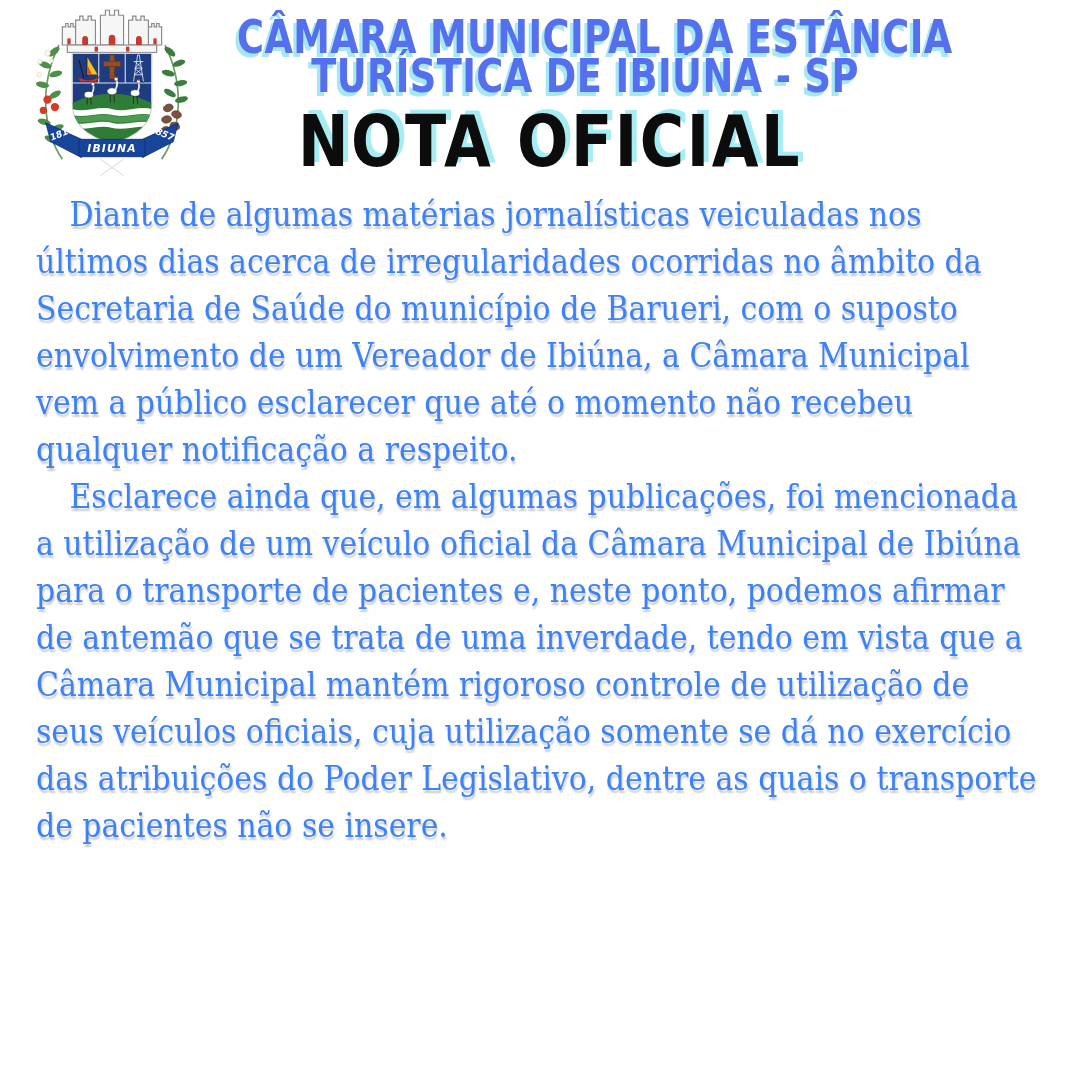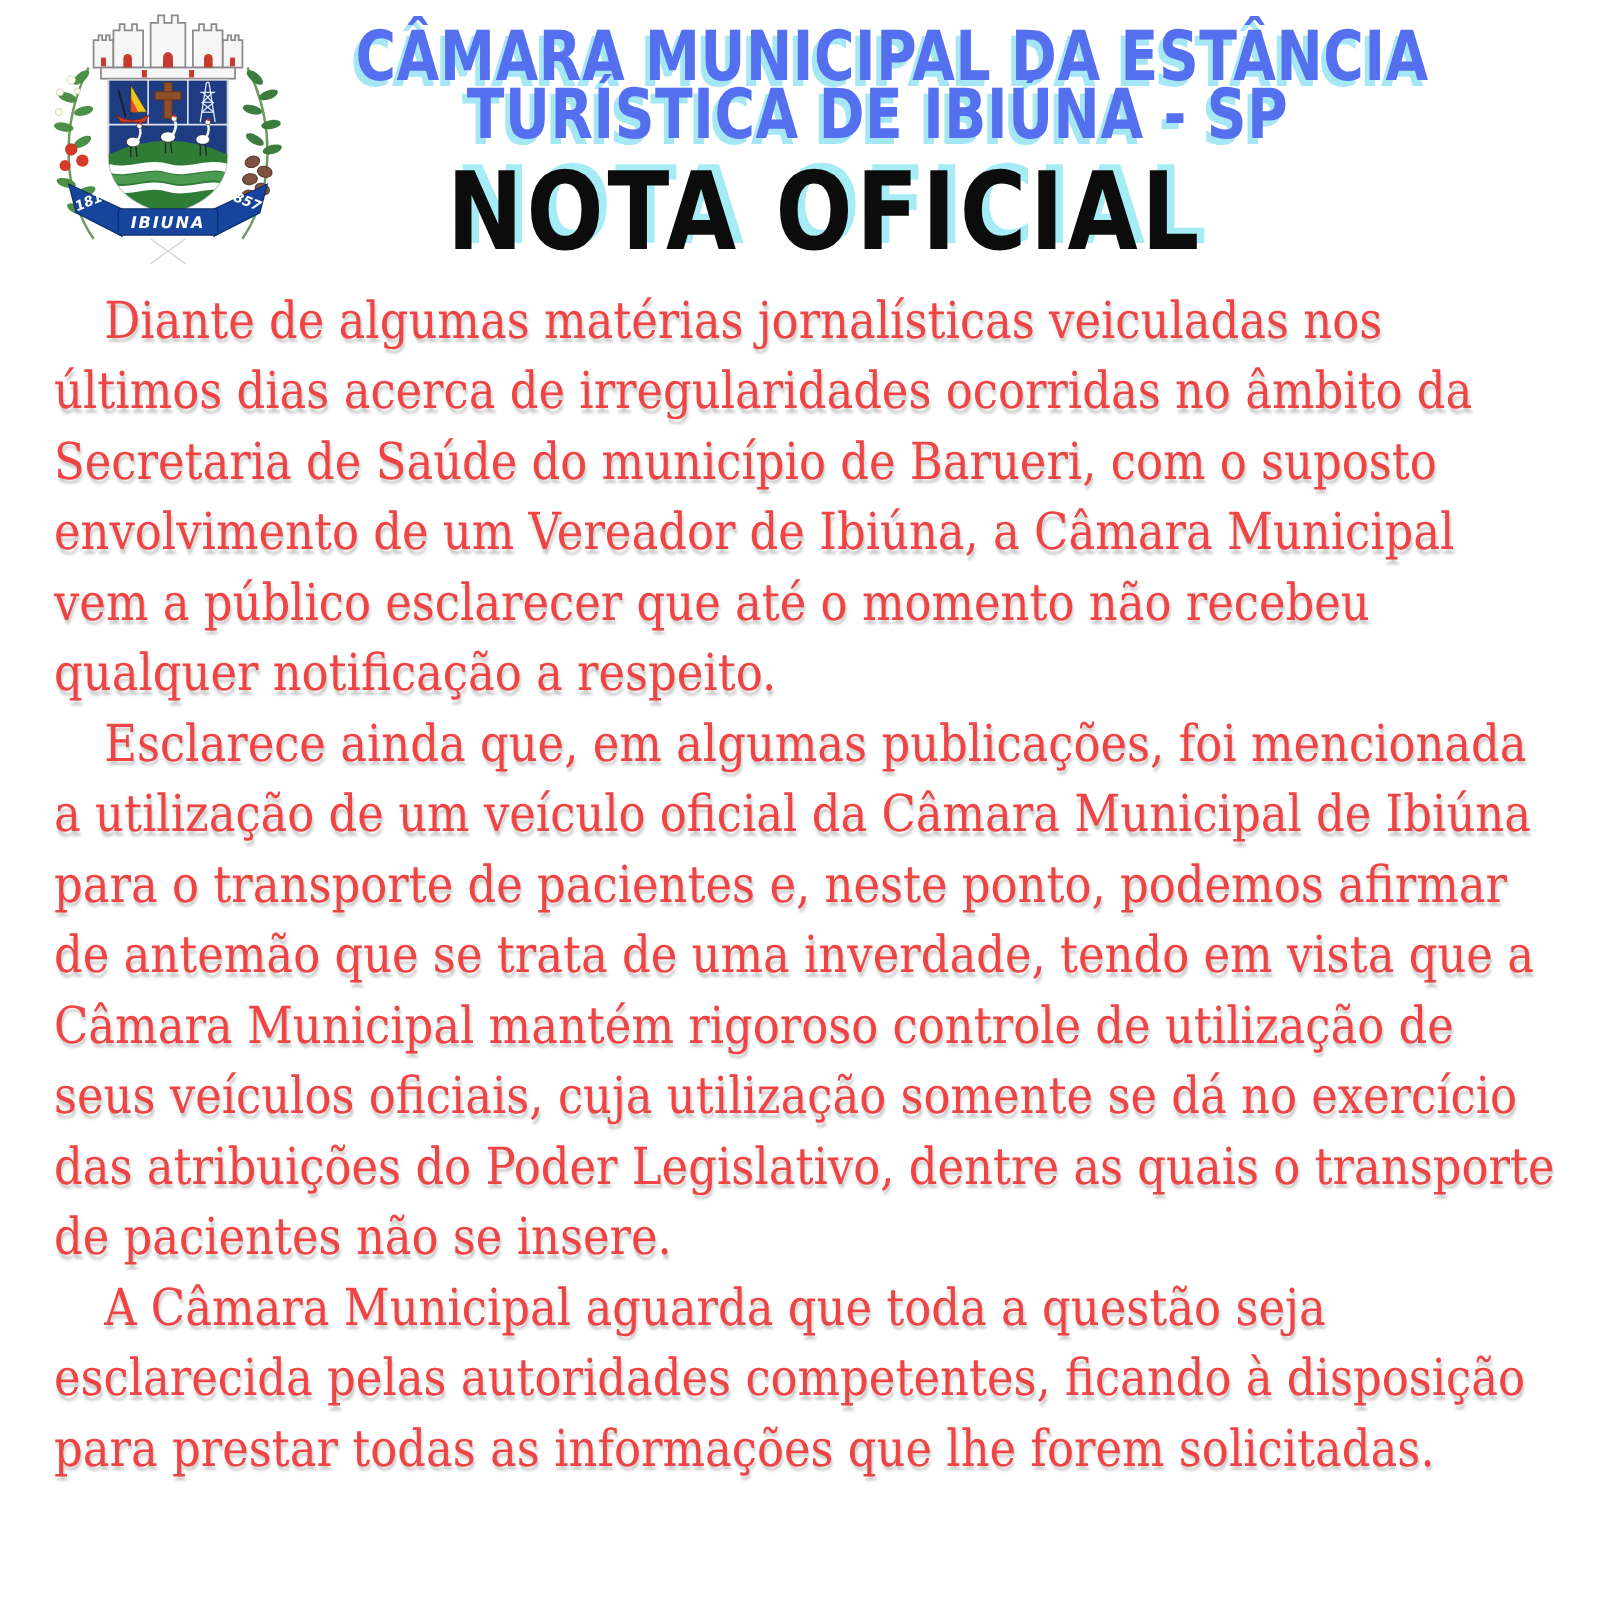--- a/index.html
+++ b/index.html
@@ -23,21 +23,21 @@
     position:absolute;left:110px;top:104px;width:880px;margin:0;text-align:center;
     font-family:"DejaVu Sans",sans-serif;font-weight:bold;
     font-size:72px;line-height:74px;color:#0c0c0c;letter-spacing:3px;
     text-shadow:6px -4px 0 #a5ecf5;
     transform:scaleX(.84);transform-origin:50% 0;
     white-space:nowrap;
   }
   
   .note{
     position:absolute;left:36px;top:191px;width:1010px;
-    font-family:"DejaVu Serif",serif;font-size:34px;color:#ef4444;
+    font-family:"DejaVu Serif",serif;font-size:34px;color:#3b82f6;
   }
   .para{margin:0;padding:0;}
   .line{
     height:47px;line-height:47px;white-space:nowrap;
     transform:scaleX(.88);transform-origin:0 50%;
     text-shadow:1px 3px 2px rgba(90,90,90,.32);
   }
   .line.first{padding-left:38px;}
 </style>
 </head>
@@ -223,20 +223,15 @@
     <div class="para">
       <div class="line first">Esclarece ainda que, em algumas publicações, foi mencionada</div>
       <div class="line">a utilização de um veículo oficial da Câmara Municipal de Ibiúna</div>
       <div class="line">para o transporte de pacientes e, neste ponto, podemos afirmar</div>
       <div class="line">de antemão que se trata de uma inverdade, tendo em vista que a</div>
       <div class="line">Câmara Municipal mantém rigoroso controle de utilização de</div>
       <div class="line">seus veículos oficiais, cuja utilização somente se dá no exercício</div>
       <div class="line">das atribuições do Poder Legislativo, dentre as quais o transporte</div>
       <div class="line">de pacientes não se insere.</div>
     </div>
-    <div class="para">
-      <div class="line first">A Câmara Municipal aguarda que toda a questão seja</div>
-      <div class="line">esclarecida pelas autoridades competentes, ficando à disposição</div>
-      <div class="line">para prestar todas as informações que lhe forem solicitadas.</div>
-    </div>
   </div>
 
 </div>
 
 </body></html>

